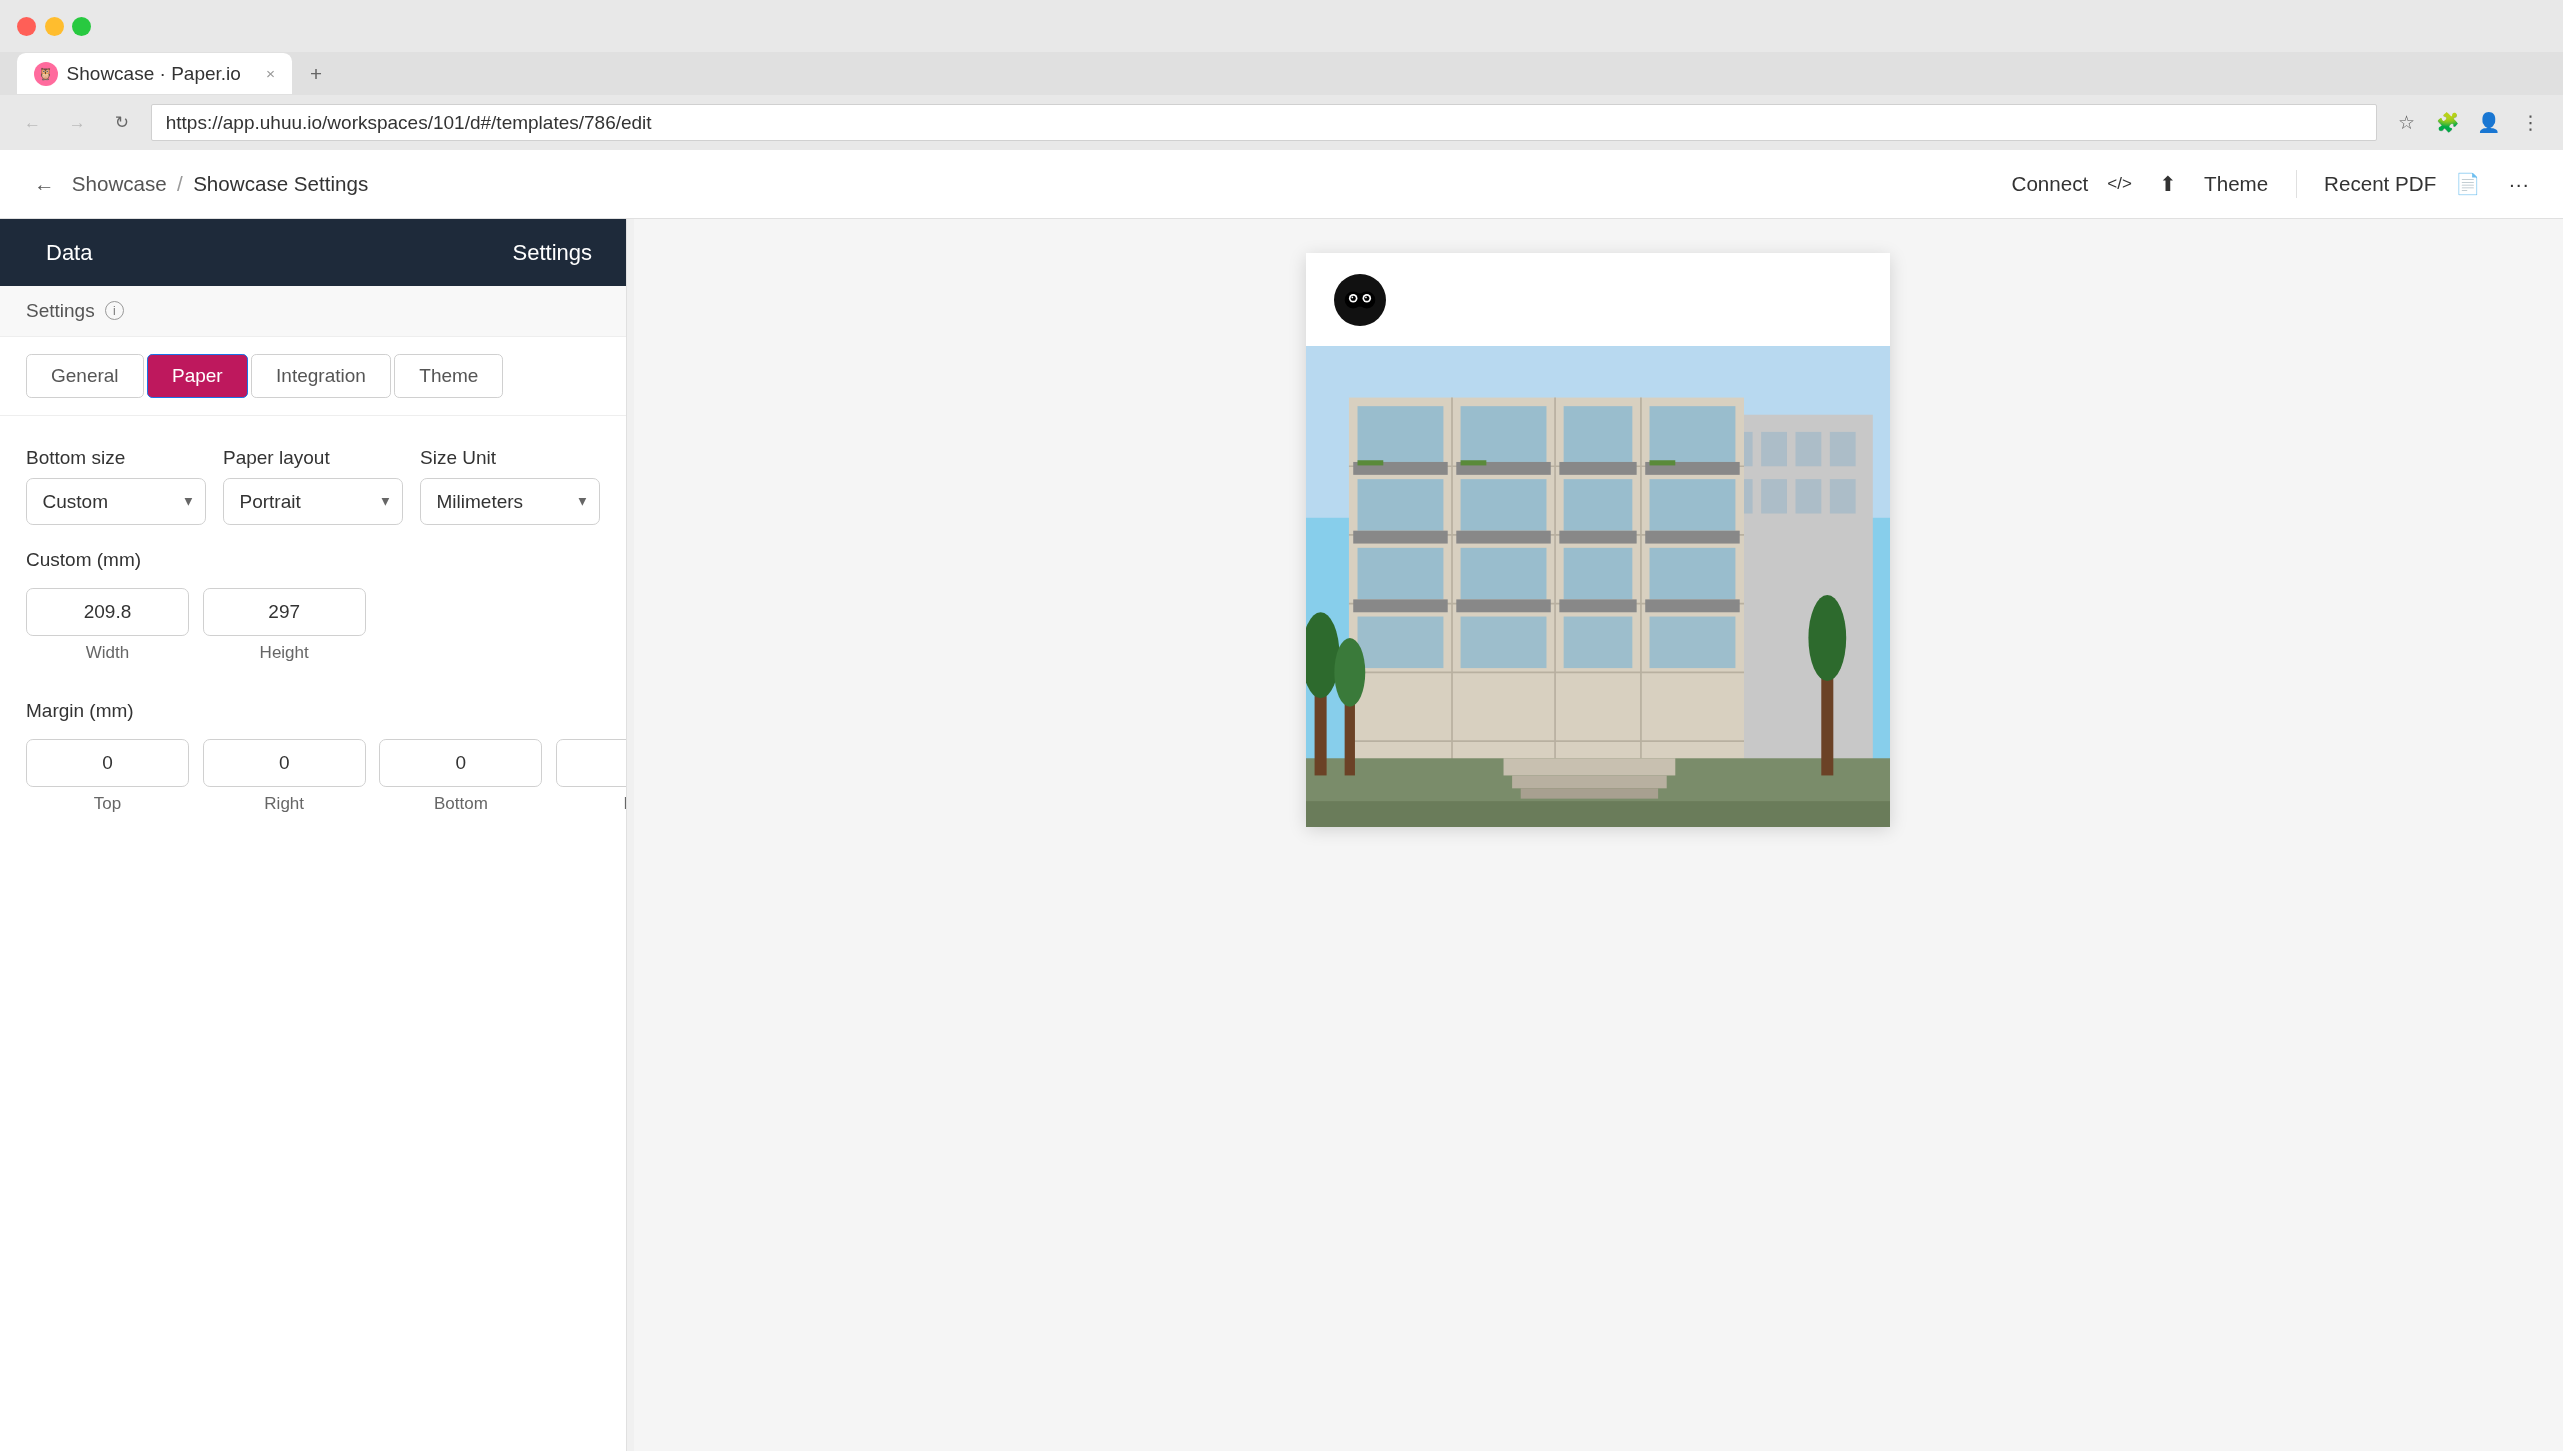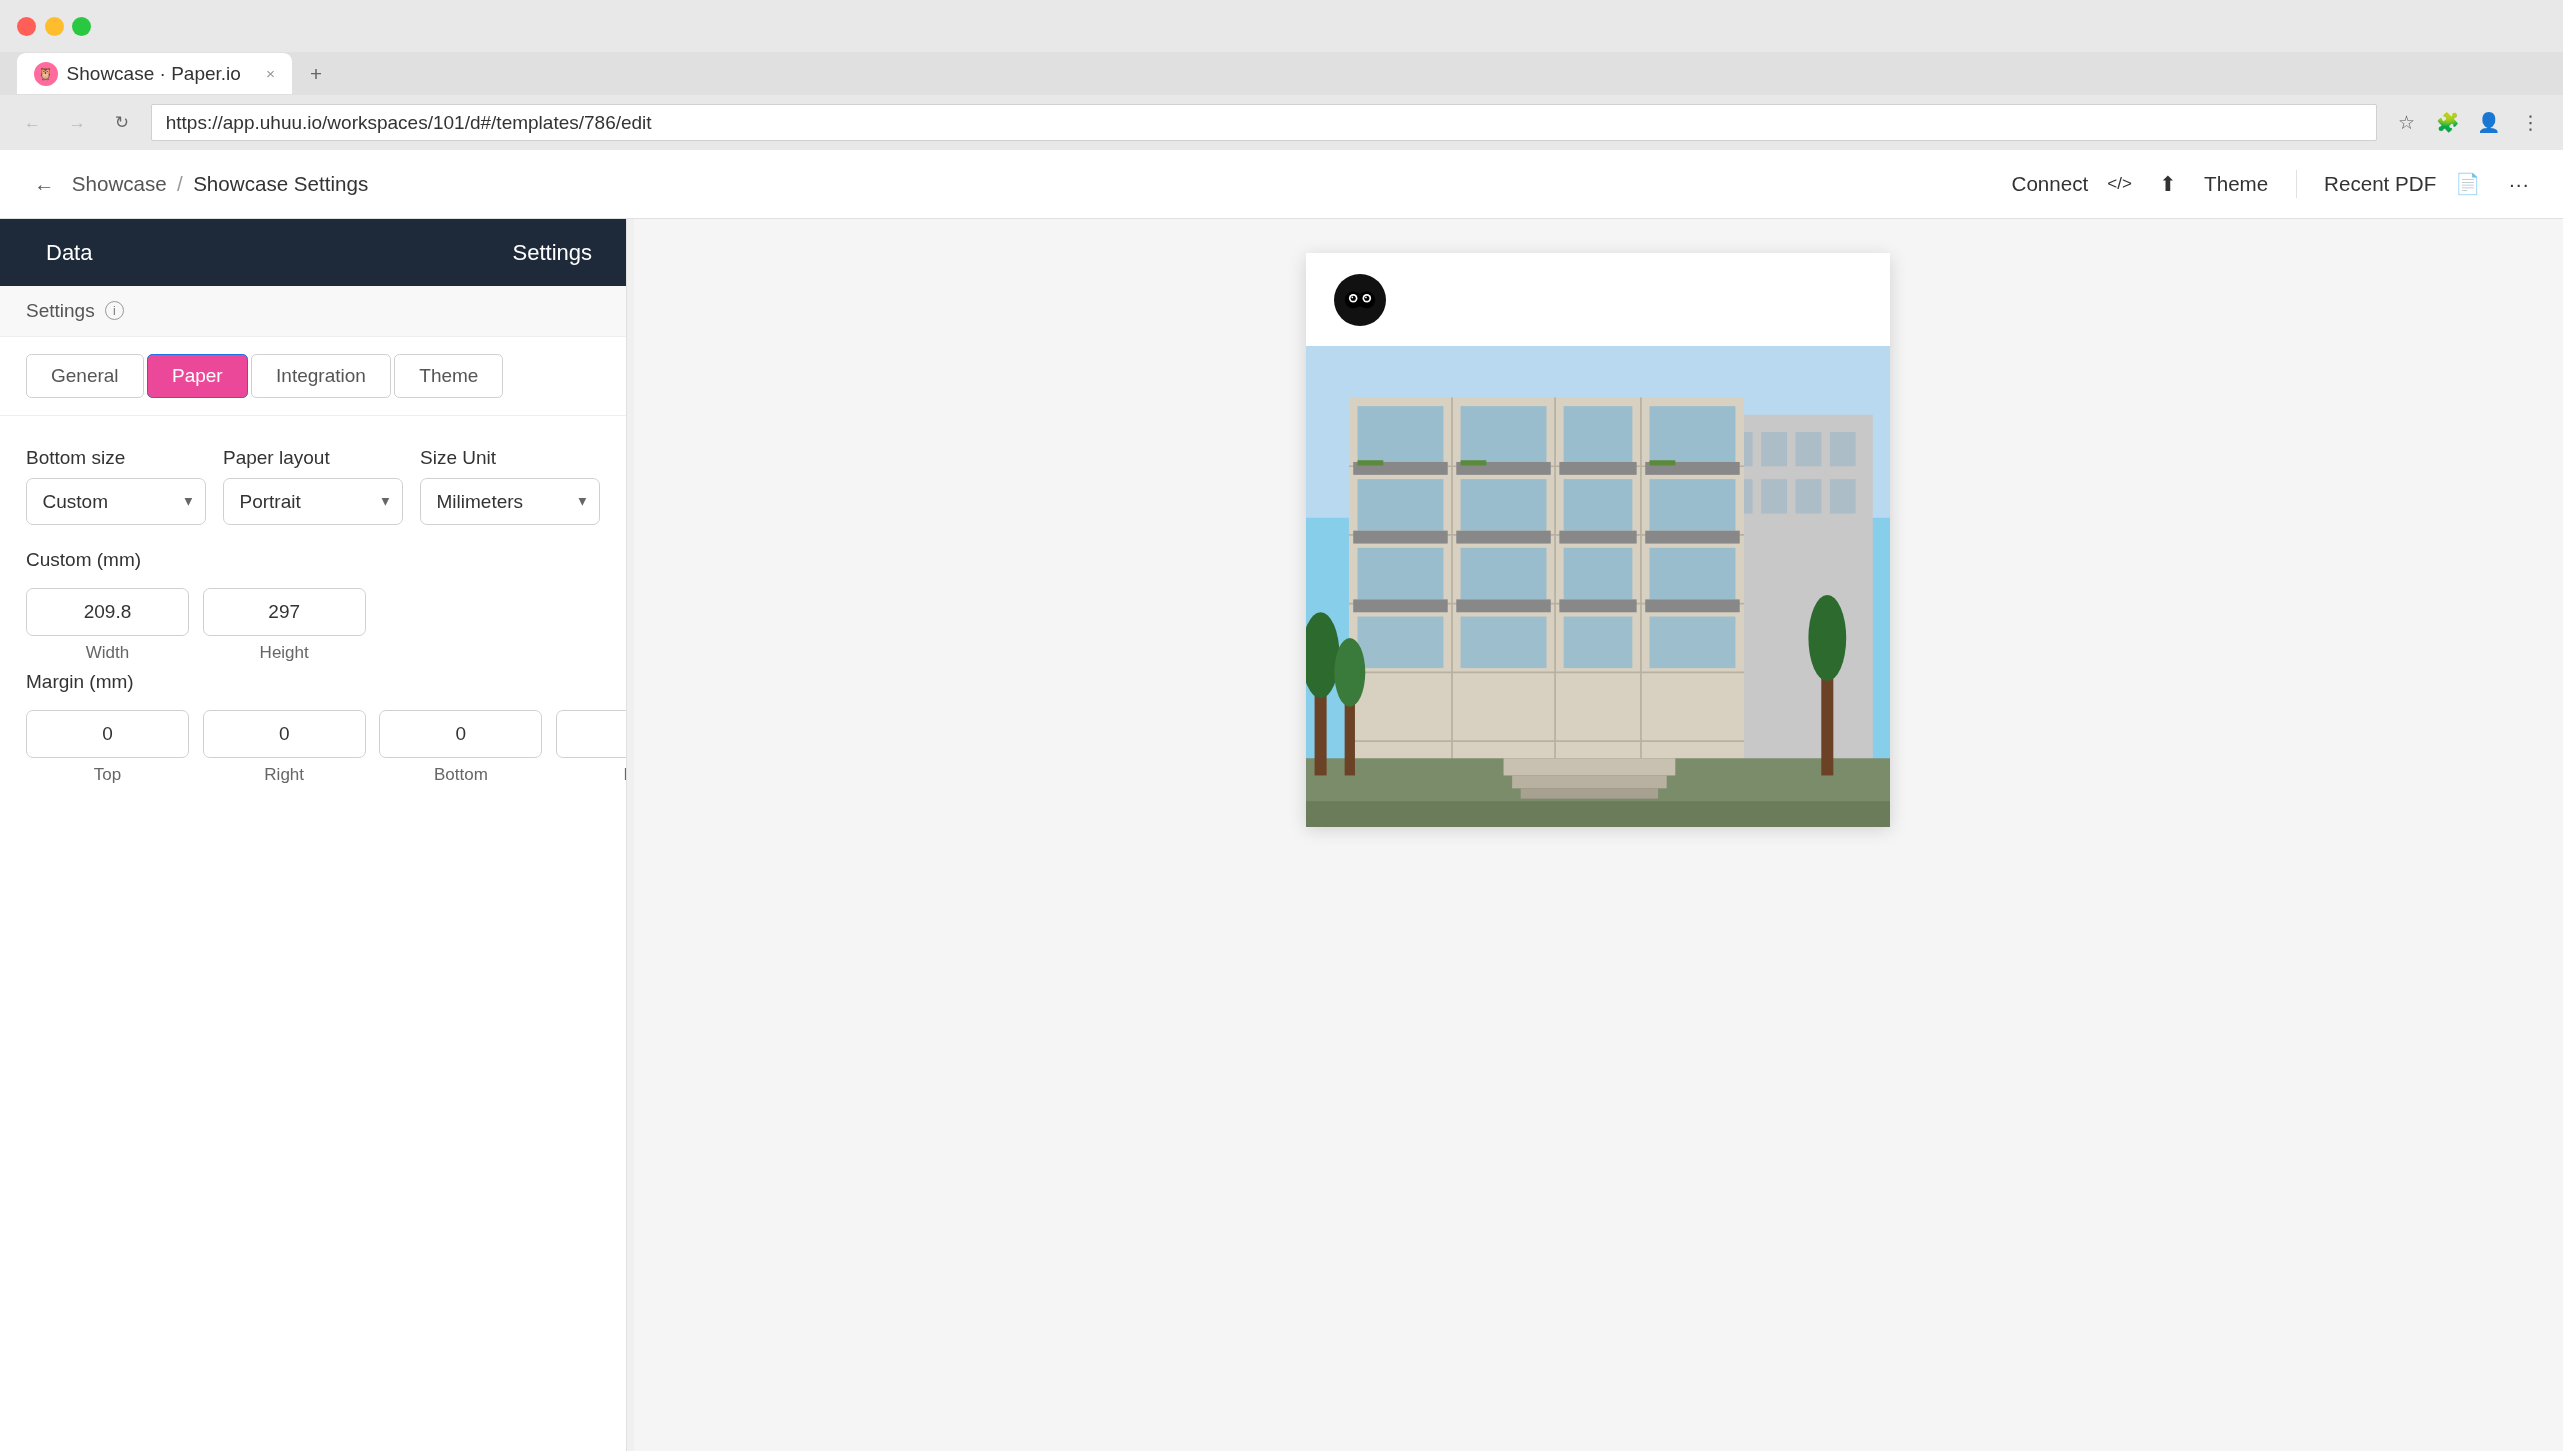--- a/index.html
+++ b/index.html
@@ -49,36 +49,36 @@
     .panel-tab.active { color: white; background: #1e2a3a; }
     .panel-tab:not(.active) { color: #778899; }
     .panel-settings-tab { margin-left: auto; padding: 20.6px 34px; font-size: 22px; color: white; cursor: pointer; background: #1e2a3a; border: none; }
 
     .settings-bar { display: flex; align-items: center; padding: 13.7px 26px; background: #f8f8f8; border-bottom: 0.9px solid #eee; gap: 10.3px; }
     .settings-label { font-size: 19px; color: #555; }
     .settings-info-icon { width: 19px; height: 19px; border-radius: 50%; border: 1.3px solid #999; display: flex; align-items: center; justify-content: center; font-size: 12px; color: #777; }
 
     .sub-tabs { display: flex; gap: 3.4px; padding: 17px 26px; border-bottom: 0.9px solid #eee; }
     .sub-tab { padding: 10.3px 24px; font-size: 19px; border-radius: 5.2px; cursor: pointer; border: 0.9px solid transparent; }
-    .sub-tab.active { background: #ec4899; color: white; border-color: #1a73e8; }
+    .sub-tab.active { background: #be185d; color: white; border-color: #1a73e8; }
     .sub-tab:not(.active) { color: #555; border-color: #d0d0d0; background: white; }
 
     .panel-content { padding: 31px 26px; flex: 1; overflow-y: auto; }
 
     .form-row { display: flex; gap: 17px; margin-bottom: 24px; }
     .form-group { display: flex; flex-direction: column; gap: 8.6px; flex: 1; }
     .form-label { font-size: 19px; color: #333; font-weight: 500; }
 
     .select-wrapper { position: relative; }
     .select-field { width: 100%; padding: 12px 15.5px; font-size: 19px; border: 0.9px solid #d0d0d0; border-radius: 6.9px; appearance: none; background: white; color: #333; cursor: pointer; }
     .select-arrow { position: absolute; right: 13.7px; top: 50%; transform: translateY(-50%); font-size: 15.5px; color: #666; pointer-events: none; }
 
     .section-label { font-size: 19px; color: #333; font-weight: 500; margin-bottom: 17px; }
     
-    .custom-mm-section { margin-bottom: 8px; }
+    .custom-mm-section { margin-bottom: 37px; }
     .input-group { display: flex; gap: 13.7px; }
     .input-with-label { display: flex; flex-direction: column; gap: 6.9px; }
     .text-input { padding: 12px 15.5px; font-size: 19px; border: 0.9px solid #d0d0d0; border-radius: 6.9px; background: white; color: #333; text-align: center; width: 163px; }
     .input-sublabel { font-size: 17px; color: #666; text-align: center; }
 
     .margin-section { }
     .margin-inputs { display: flex; gap: 13.7px; }
 
     
     .panel-divider { width: 6.9px; background: #f0f0f0; flex-shrink: 0; }

